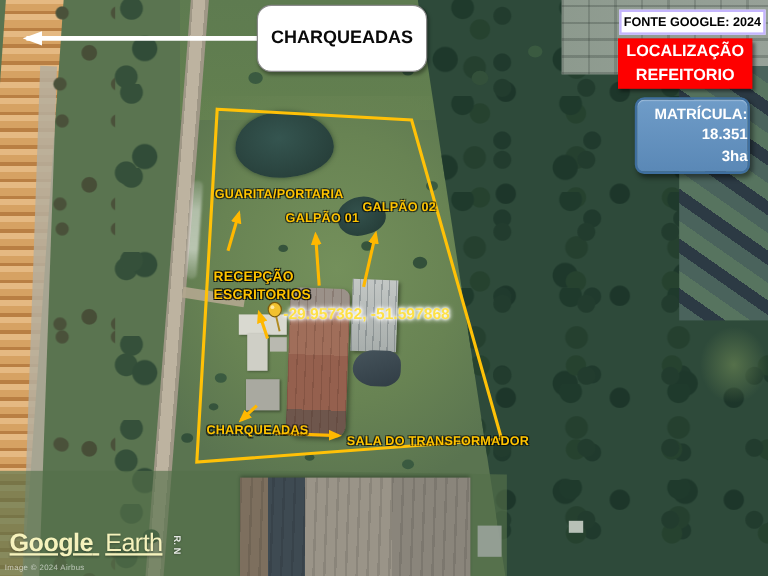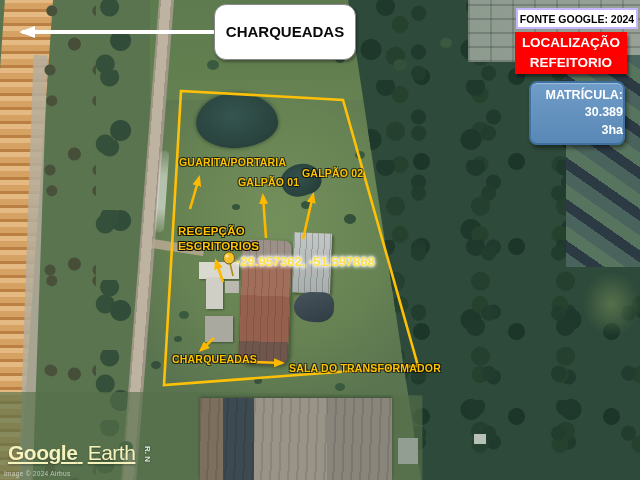--- a/index.html
+++ b/index.html
@@ -220,21 +220,21 @@
     <span>FONTE GOOGLE: 2024</span>
   </div>
 
   <div class="loc-box">
     <div>LOCALIZAÇÃO</div>
     <div>REFEITORIO</div>
   </div>
 
   <div class="mat-box">
     <div>MATRÍCULA:</div>
-    <div>30.389</div>
+    <div>18.351</div>
     <div>3ha</div>
   </div>
 
   <div class="ge-logo">
     <span class="b">Google</span>
     <span class="r">Earth</span>
   </div>
   <div class="ge-copy">Image © 2024 Airbus</div>
 
 </div>

